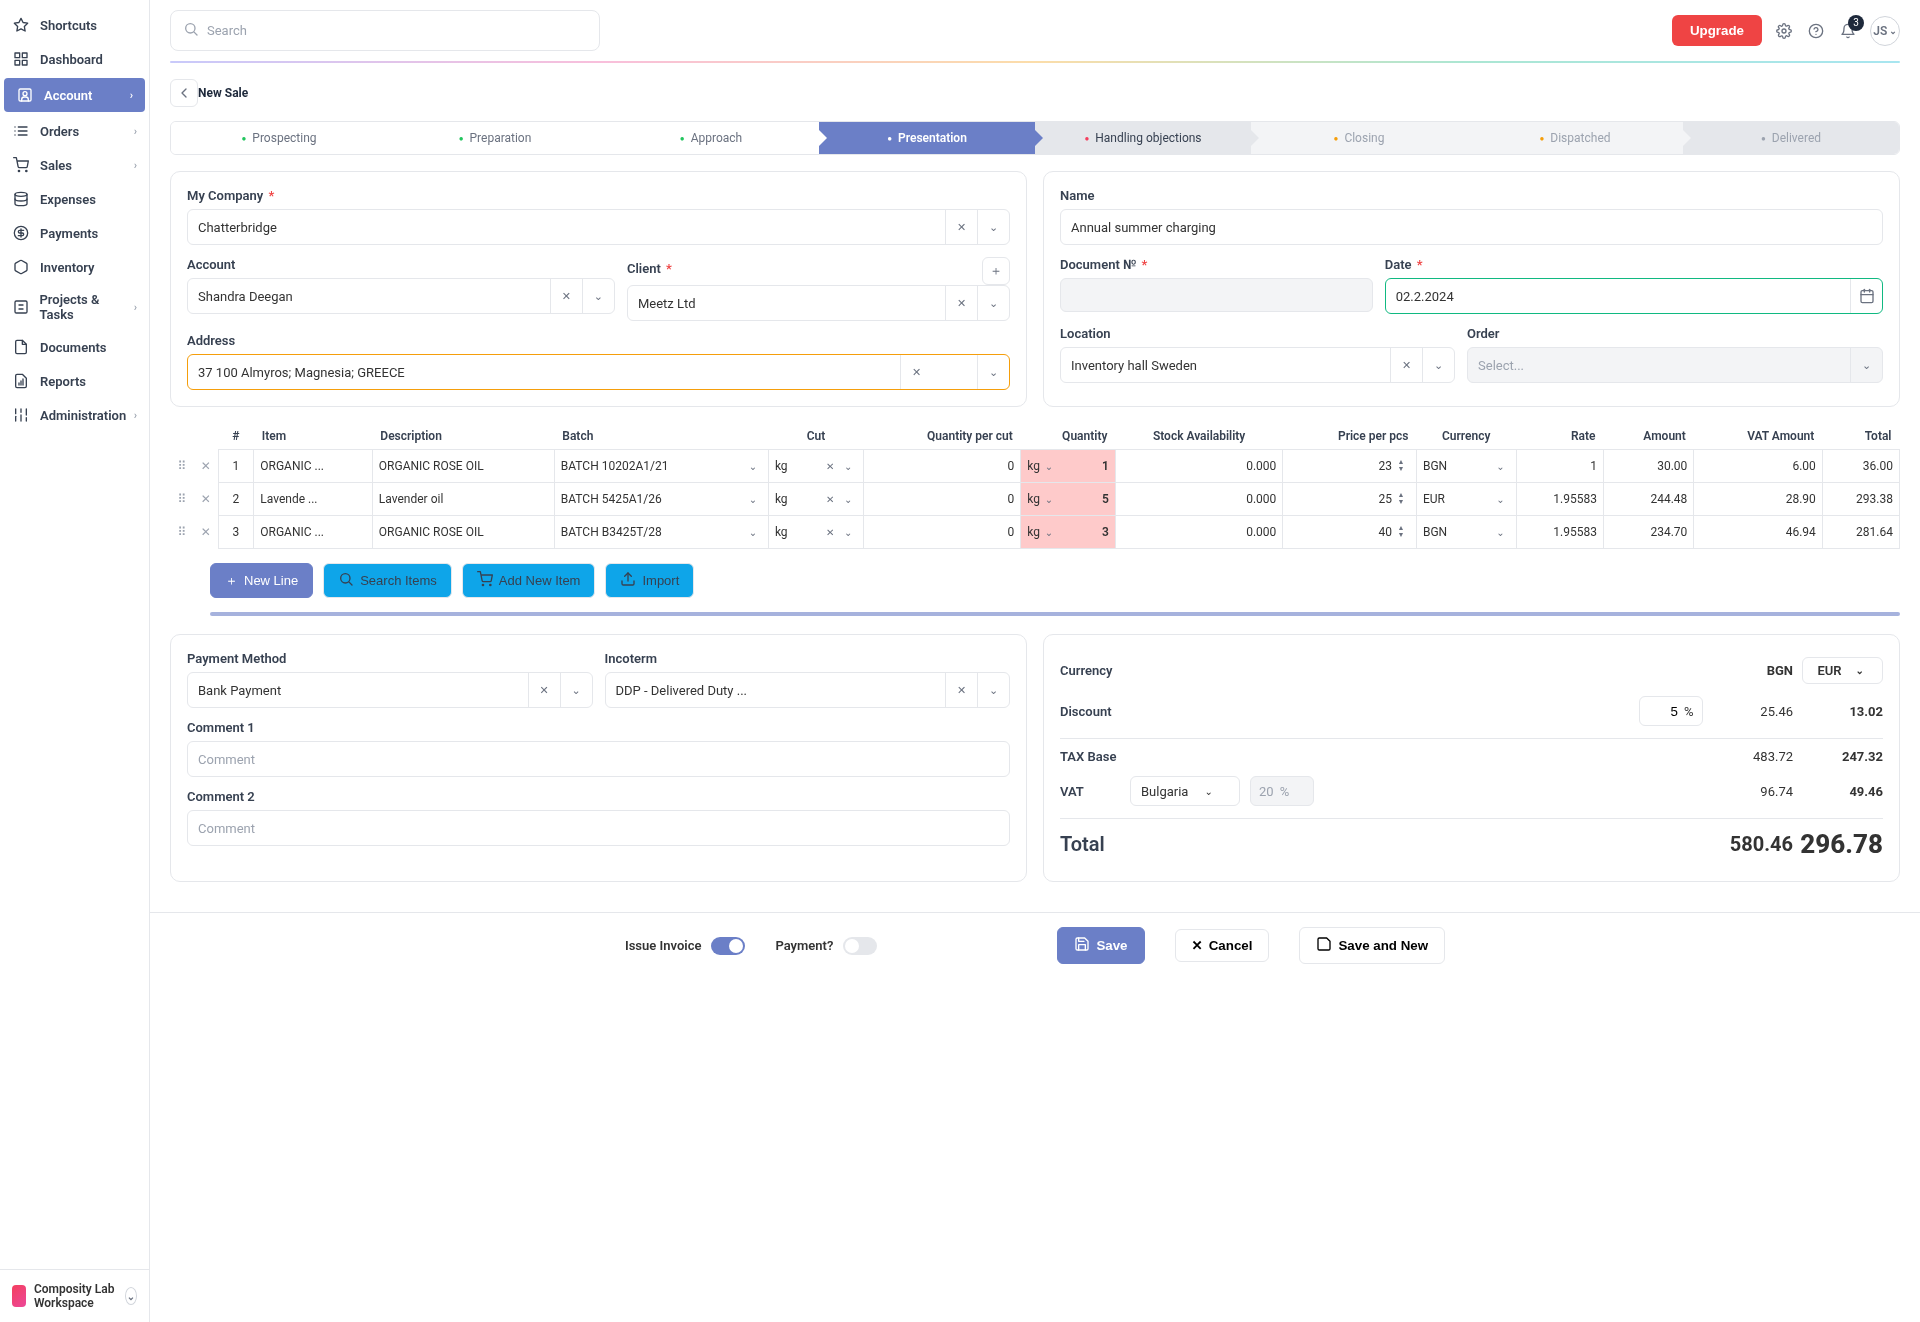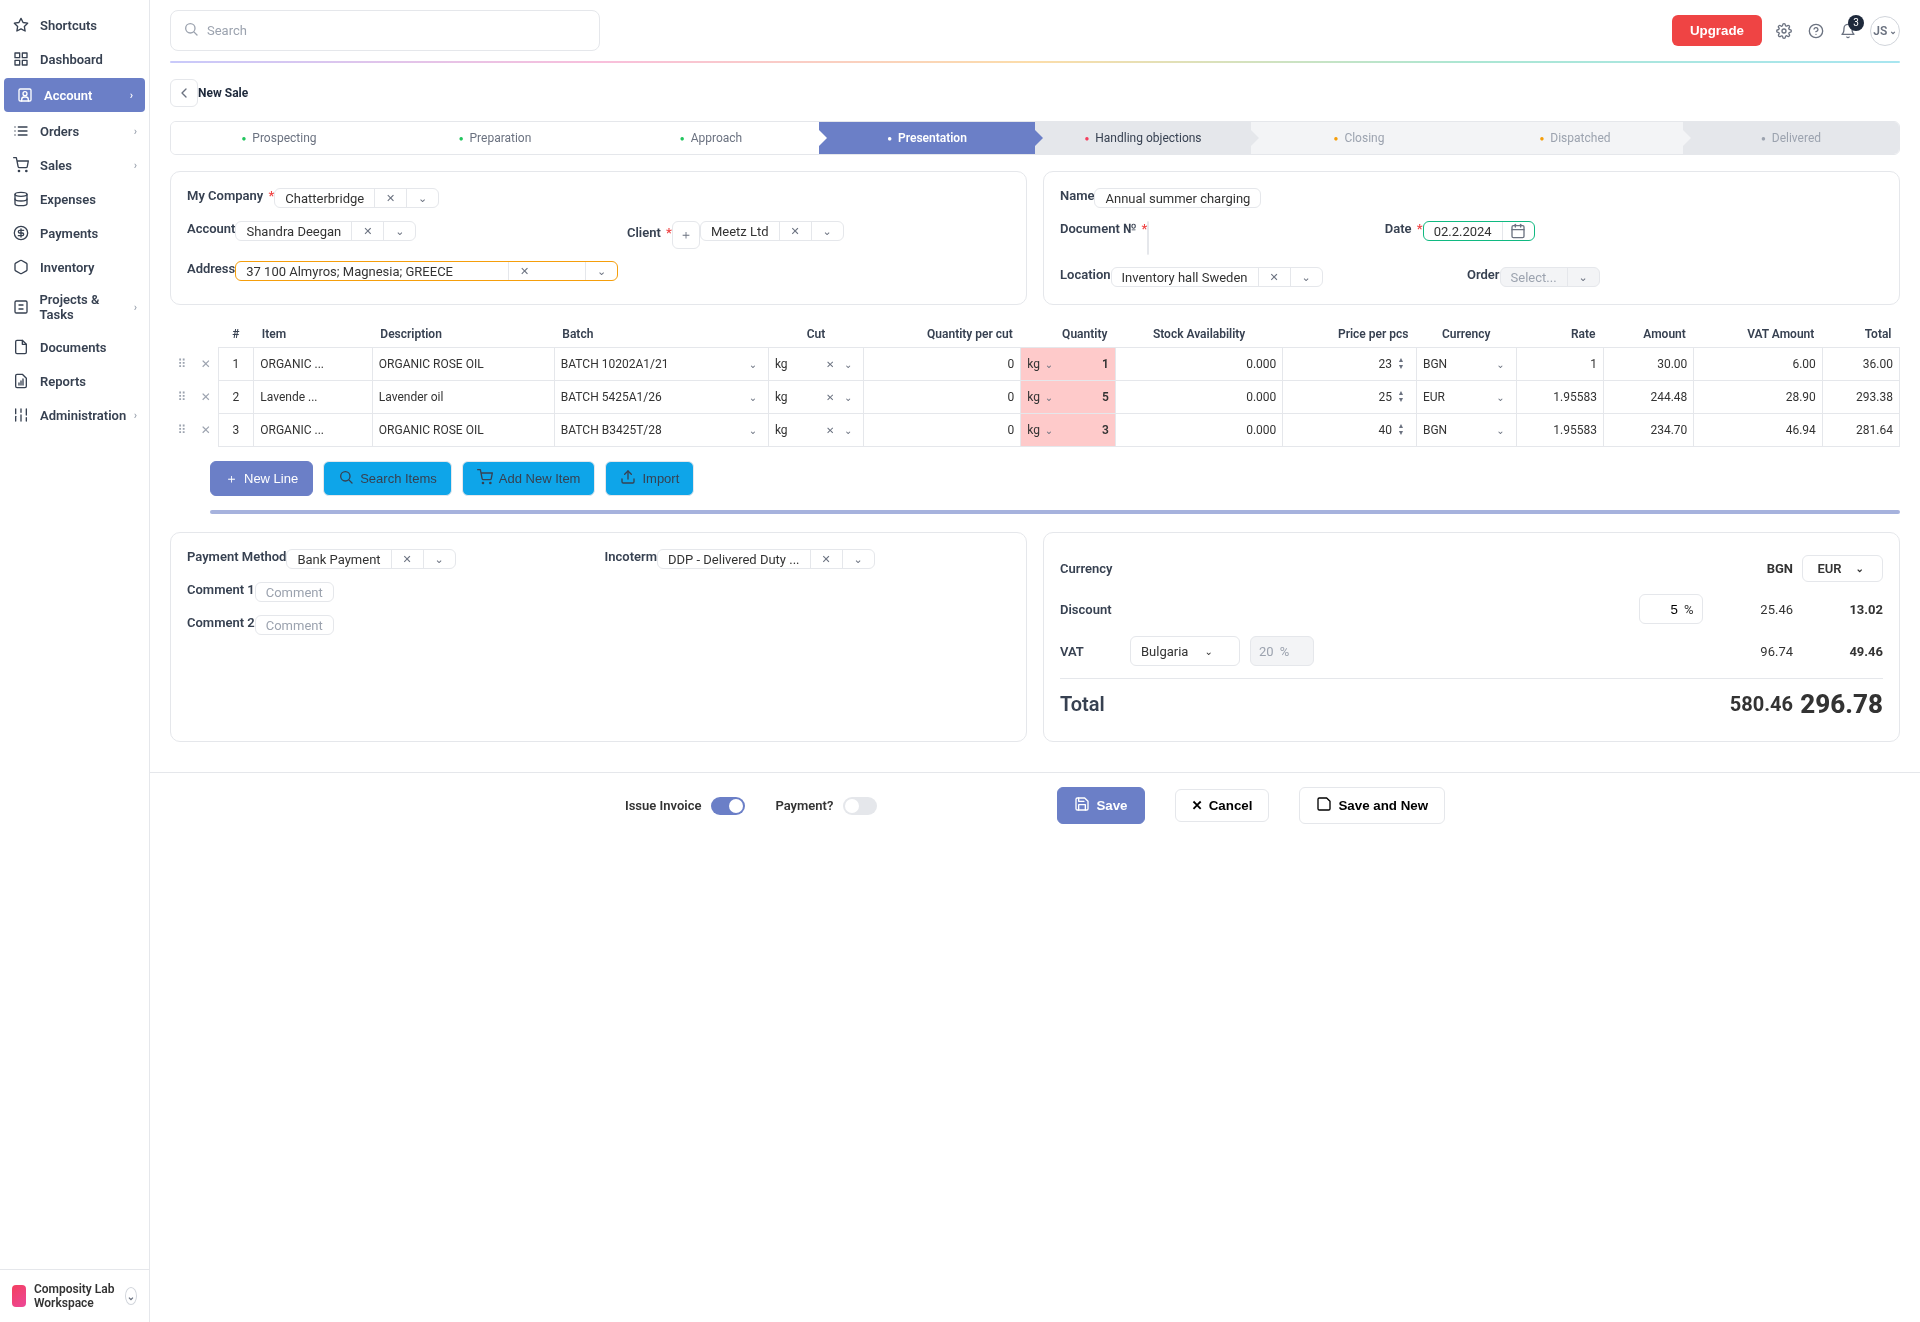--- a/index.html
+++ b/index.html
@@ -50,24 +50,24 @@
 .step.later { background:#f3f4f6; color:#9ca3af;}
 .step.later .dot{color:#f59e0b;}
 .step.last{ background:#e5e7eb; color:#9ca3af;}
 .step .dot { font-size:8px; }
 
 
 .content { padding: 0 20px; }
 .row2 { display: flex; gap: 16px; }
 .panel { flex: 1; border: 1px solid #e5e7eb; border-radius: 10px; padding: 16px; }
 .field-row { display:flex; gap:12px; margin-bottom:12px; }
-.field { flex:1; display:flex; }
+.field { flex:1; display:flex; flex-direction:column; }
 .field label { font-size: 13px; font-weight: 600; color: #374151; margin-bottom: 6px; }
 .field .req { color:#ef4444; margin-left:2px; }
-.input-group { display:flex; border:1px solid #e5e7eb; border-radius:6px; overflow:hidden; height:20px; background:#fff;}
+.input-group { display:flex; border:1px solid #e5e7eb; border-radius:6px; overflow:hidden; height:36px; background:#fff;}
 .input-group.highlight { border-color:#f59e0b;gap:45px; }
 .input-group.green { border-color:#10b981; }
 .input-group input, .input-group .disp { flex:1; border:none; padding:0 10px; outline:none; font-size:13px; display:flex;align-items:center; background:transparent;}
 .input-group .placeholder { color:#9ca3af; }
 .btn-inline { width:32px; border-left:1px solid #e5e7eb; display:flex; align-items:center; justify-content:center; cursor:pointer; color:#6b7280; font-size:11px;}
 .readonly-box { border:1px solid #e5e7eb; background:#f3f4f6; border-radius:6px; height:34px; }
 .small-plus { width:28px; height:28px; border:1px solid #e5e7eb; border-radius:6px; display:flex;align-items:center;justify-content:center;cursor:pointer;color:#6b7280;}
 
 
 .table-wrap { margin-top:16px; }
@@ -681,20 +681,25 @@
           </div>
           <div class="tot-row">
             <span class="lbl">Discount</span>
             <span class="pct-box">
                 <input value="5" style="">
                 <span>%</span>
               </span>
             <span class="c1">25.46</span>
             <span class="c2">13.02</span>
           </div>
+          <div class="tot-row sep">
+            <span class="lbl">TAX Base</span>
+            <span class="c1">483.72</span>
+            <span class="c2">247.32</span>
+          </div>
           <div class="tot-row">
             <span class="lbl" style="flex:0 0 60px;">VAT</span>
             <span class="sel-box">
                 <span>Bulgaria</span>
                 <span style="font-size:10px;">⌄</span>
               </span>
             <span class="pct-box ro">
                 <span>20</span>
                 <span>%</span>
               </span>

